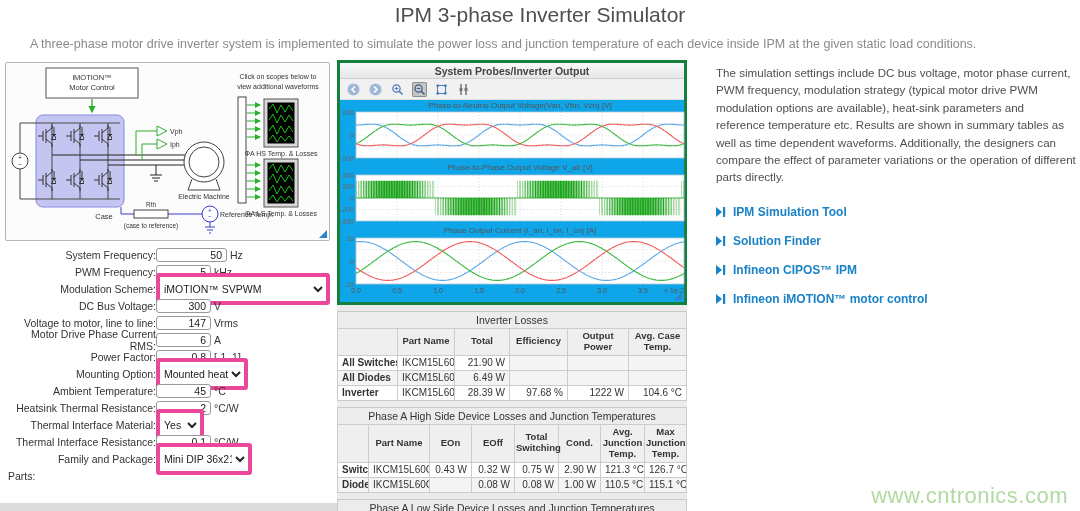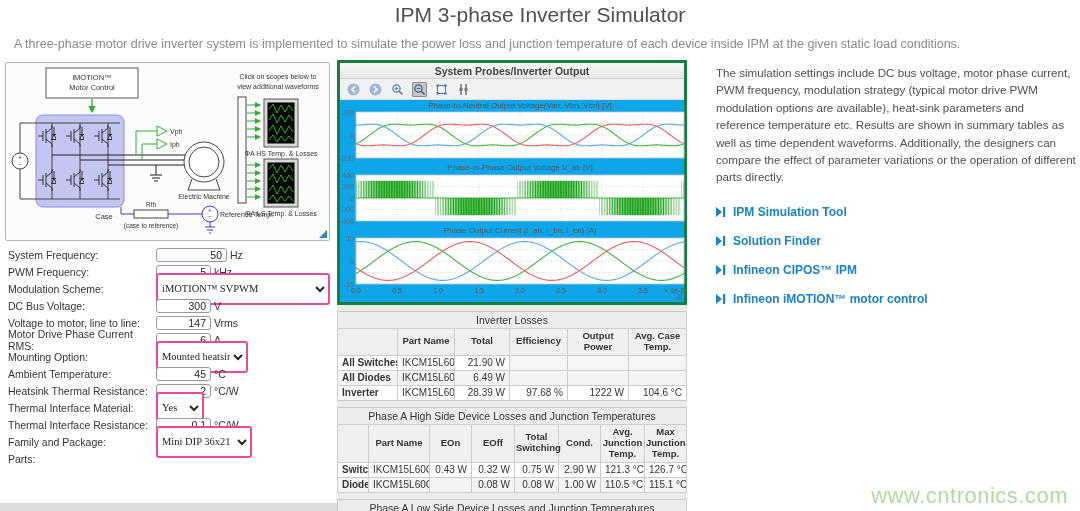--- a/index.html
+++ b/index.html
@@ -2,37 +2,37 @@
 <html><head>
 <meta charset="utf-8">
 <style>
   * { box-sizing: border-box; margin: 0; padding: 0; }
   html,body { width:1080px; height:511px; }
   body { position:relative; overflow:hidden; background:#ffffff;
          font-family:"Liberation Sans", sans-serif; color:#333; }
 
   .page-title { position:absolute; top:3px; left:0; width:100%; text-align:center;
                 font-size:21px; font-weight:400; color:#4f4f4f; }
-  .page-subtitle { position:absolute; top:37px; left:14px; font-size:12.5px; color:#8a8a8a; }
+  .page-subtitle { position:absolute; top:37px; left:30px; font-size:12.5px; color:#8a8a8a; }
 
   
   .diagram-panel { position:absolute; left:5px; top:62px; width:325px; height:179px;
                    border:1px solid #b5b5b5; border-radius:2px; background:#fcfcfc; }
   .diagram-panel svg { display:block; }
   .expand-icon { position:absolute; }
 
   .form { position:absolute; left:8px; top:248px; width:322px; }
   .form-row { display:flex; align-items:center; height:13px; margin-bottom:4px;
               font-size:10.5px; color:#333; }
-  .form-label { flex:0 0 148px; }
+  .form-label { flex:0 0 148px;text-align:right; }
   .form-input { height:14px; border:1px solid #999; border-radius:3px; background:#fff;
                 font-family:"Liberation Sans",sans-serif; font-size:10.5px; text-align:right;
                 padding:0 4px; color:#222; }
-  .form-select { height:32px; border:2px solid #ec4899; border-radius:3px; background:#fff;
-                 font-family:Liberation Serif, serif; font-size:10.5px; color:#222; }
+  .form-select { height:32px; border:4px solid #ec4899; border-radius:3px; background:#fff;
+                 font-family:Liberation Sans, sans-serif; font-size:10.5px; color:#222; }
   .form-unit { margin-left:3px; white-space:nowrap; }
   .parts-label { margin-top:5px; font-size:10.5px; color:#333; }
   .part-row { display:flex; align-items:center; gap:5px; margin-top:6px; font-size:11px; }
   .part-row input[type=checkbox]{ width:11px; height:11px; }
   a.plink { color:#1a82c6; text-decoration:none; }
   .h-scroll { position:absolute; left:0; top:503px; width:346px; height:8px; background:#dcdcdc; }
 
   
   .mid-col { position:absolute; left:337px; top:60px; width:350px; height:451px; background:#ebebeb; }
   .scope-panel { background:#fff; border:3px solid #15803d; }
@@ -232,20 +232,25 @@
     </div>
     <div class="form-row">
       <span class="form-label">Voltage to motor, line to line:</span>
       <input class="form-input" value="147" style="width: 55px;">
       <span class="form-unit">Vrms</span>
     </div>
     <div class="form-row">
       <span class="form-label">Motor Drive Phase Current RMS:</span>
       <input class="form-input" value="6" style="width: 55px;">
       <span class="form-unit">A</span>
+    </div>
+    <div class="form-row">
+      <span class="form-label">Power Factor:</span>
+      <input class="form-input" value="0.8" style="width: 55px;">
+      <span class="form-unit">[-1, 1]</span>
     </div>
     <div class="form-row">
       <span class="form-label">Mounting Option:</span>
       <select class="form-select" style="width: 92px;"><option>Mounted heatsink</option></select>
     </div>
     <div class="form-row">
       <span class="form-label">Ambient Temperature:</span>
       <input class="form-input" value="45" style="width: 55px;">
       <span class="form-unit">°C</span>
     </div>

